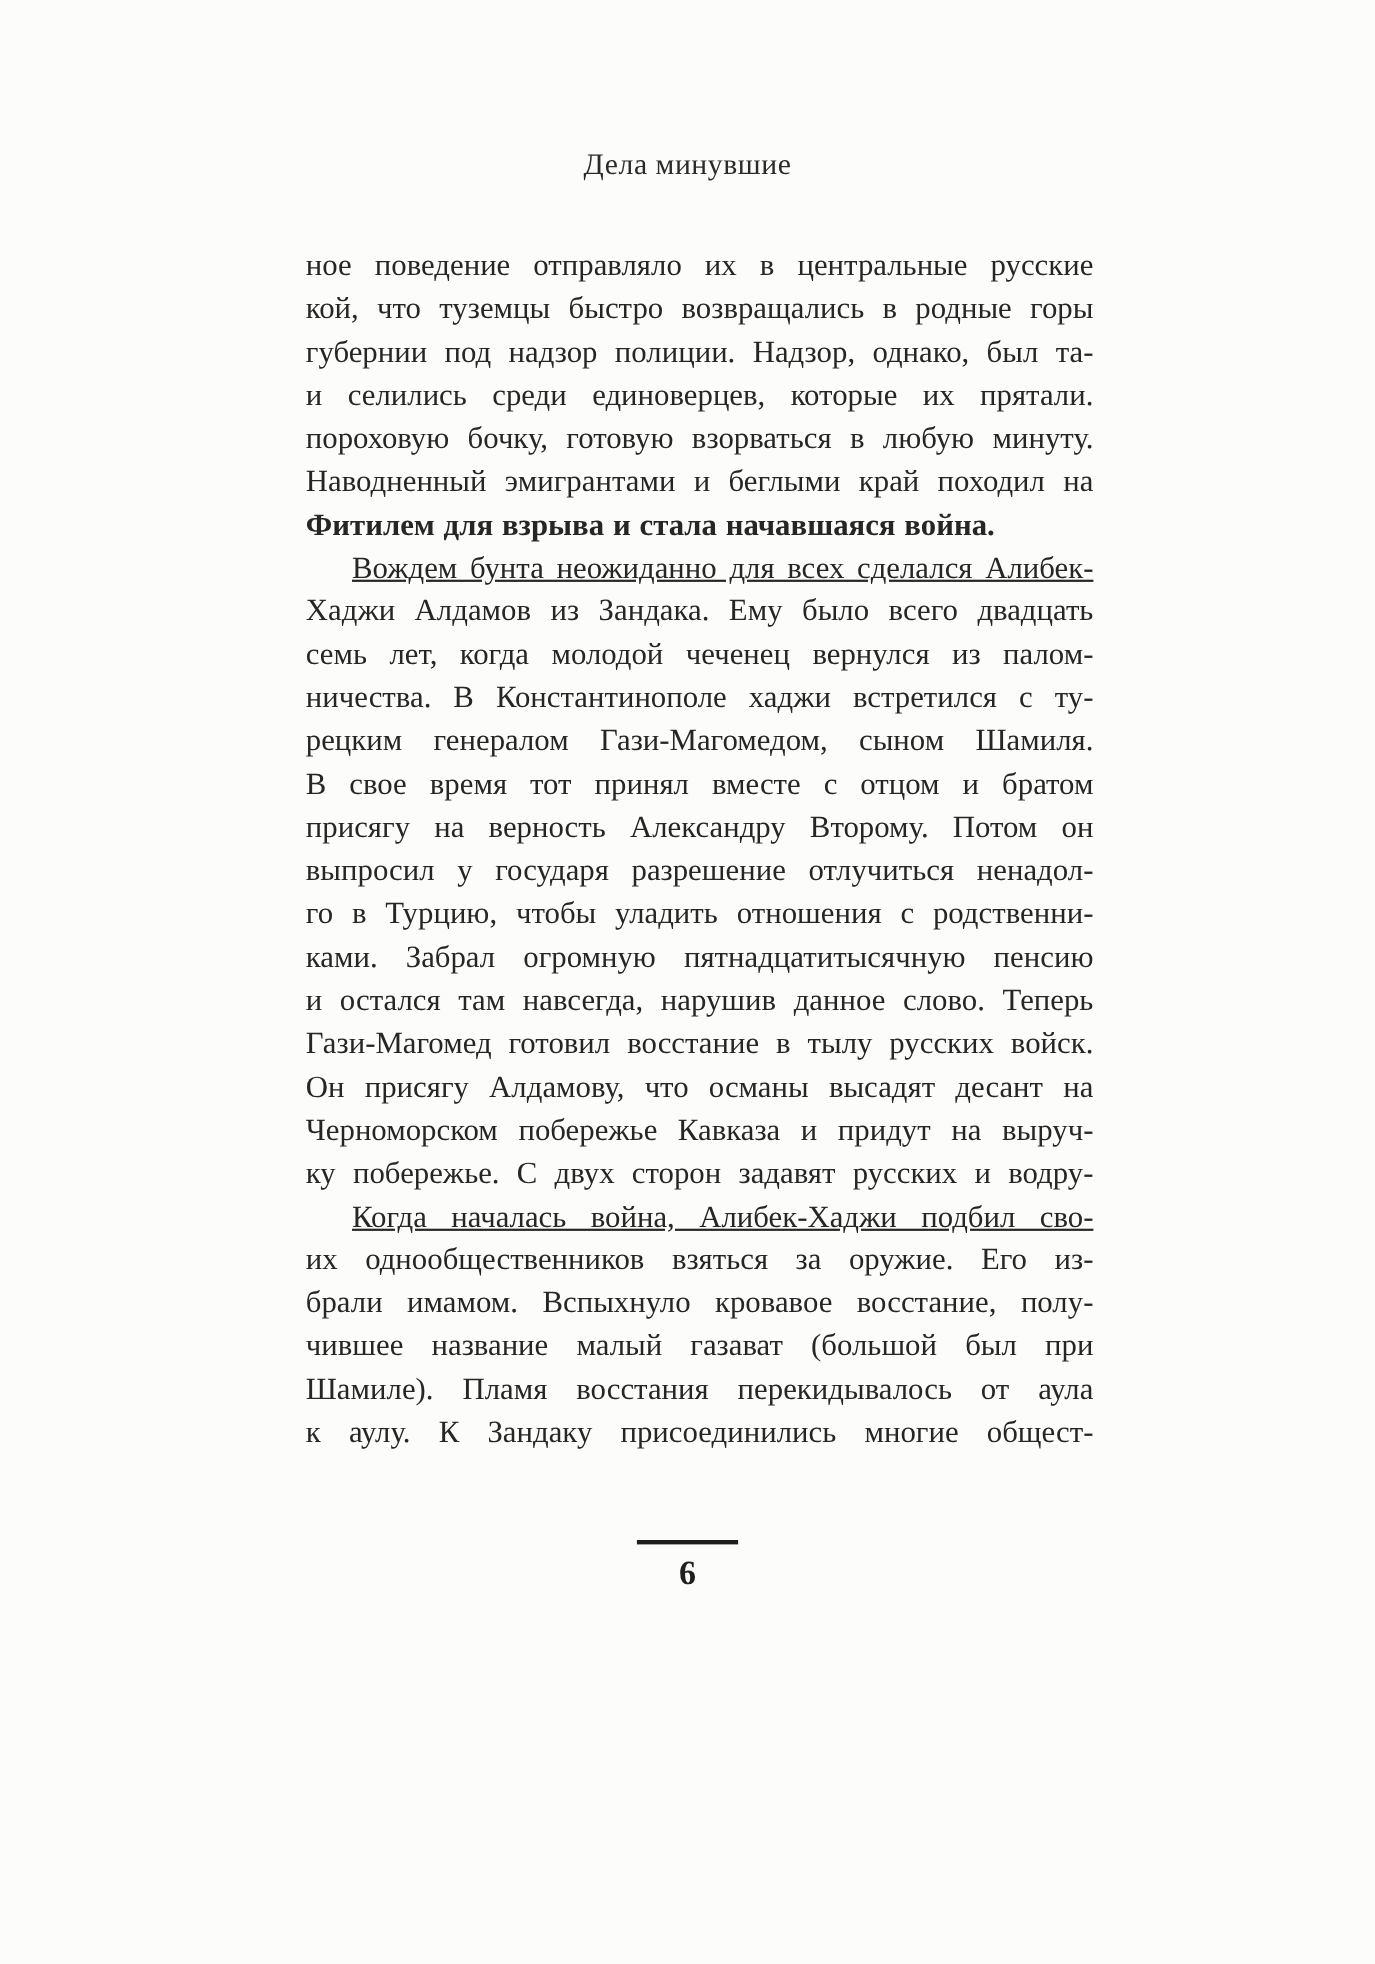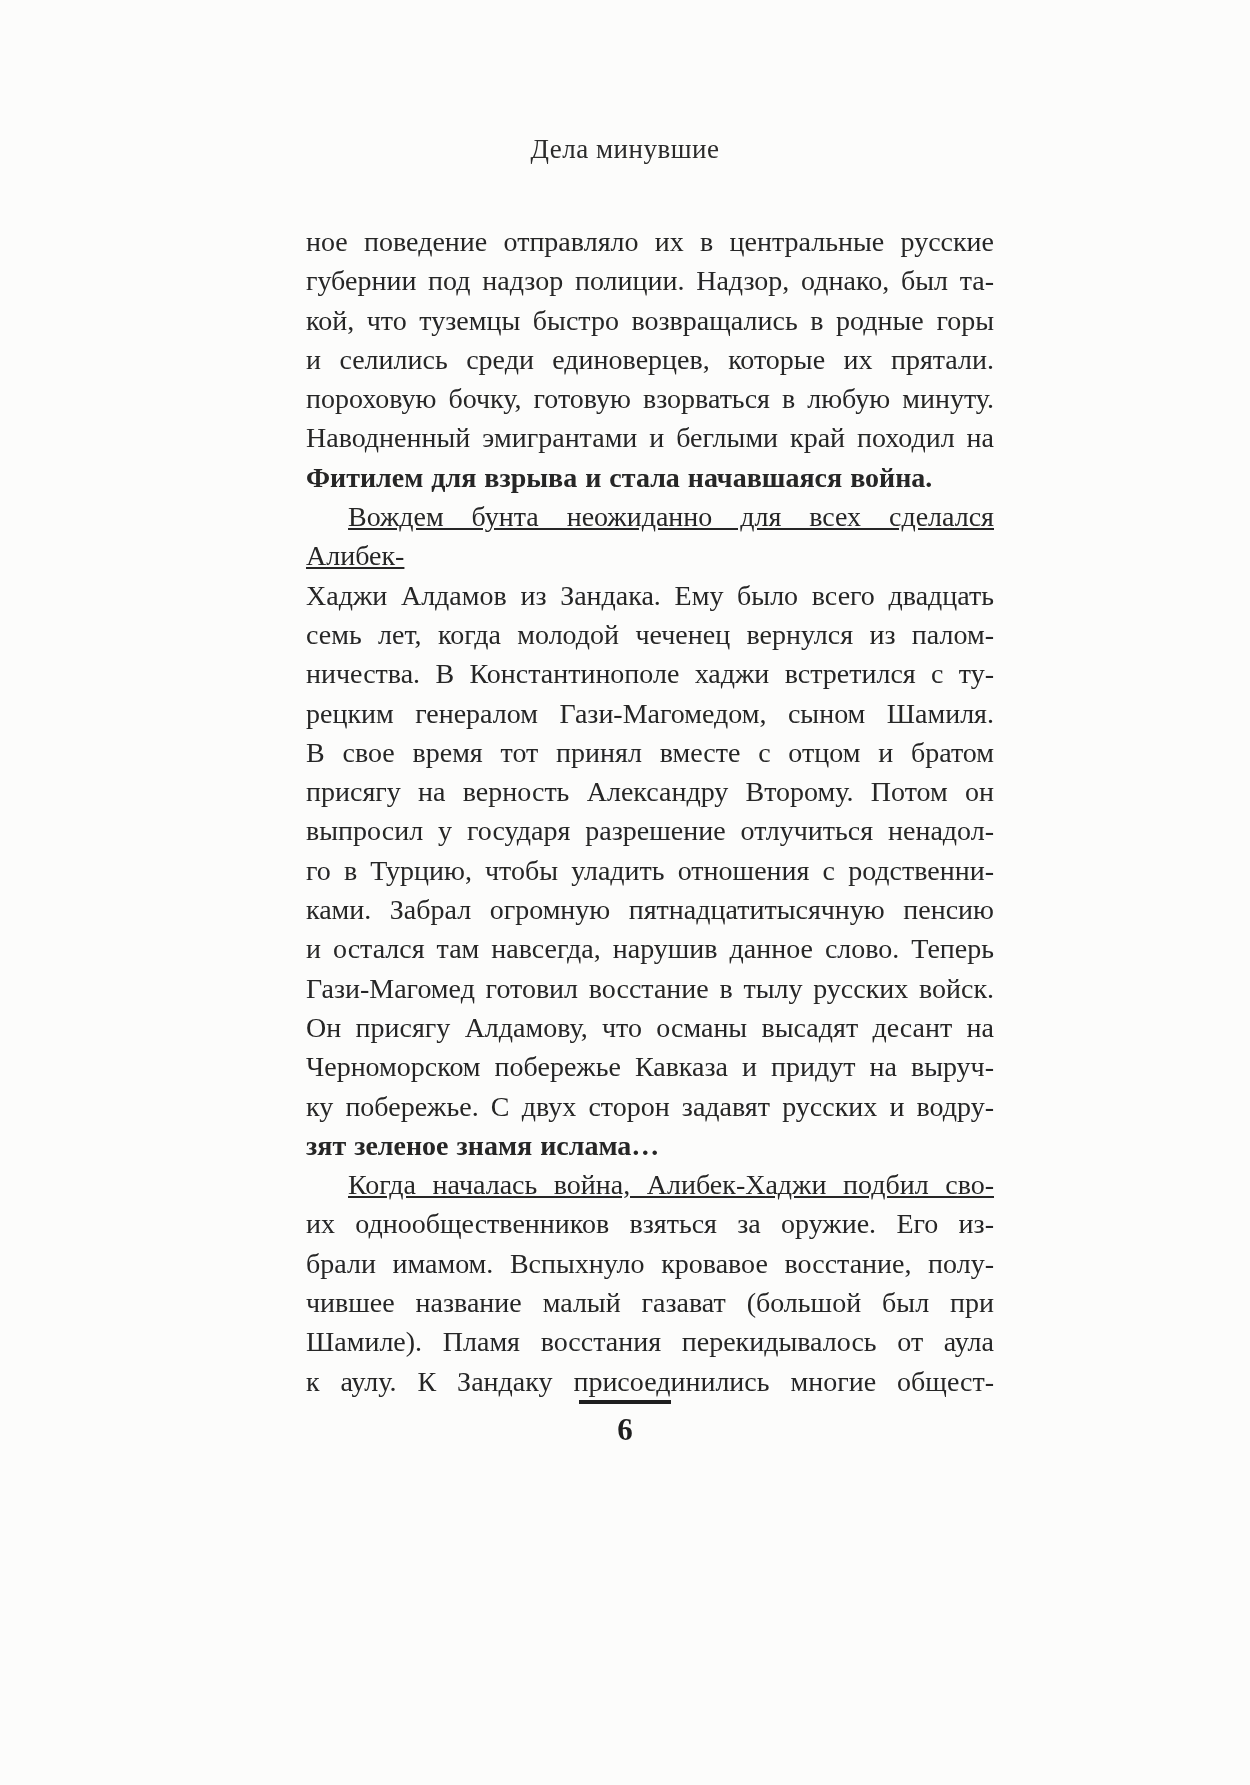--- a/index.html
+++ b/index.html
@@ -36,21 +36,20 @@
     line-height: 39.3px;
     color: #262626;
   }
   .line {
     text-align: justify;
     -moz-text-align-last: justify;
     text-align-last: justify;
     hyphens: none;
     word-spacing: 1px;
     white-space: normal;
-    margin-left: 28px;
   }
   .line.last {
     -moz-text-align-last: left;
     text-align-last: left;
     font-weight: bold;
   }
   .line.indent {
     text-indent: 42px;
     text-decoration: underline;
   }
@@ -75,42 +74,41 @@
 </style>
 </head>
 <body>
 
 <div class="page">
 
   <div class="running-header">Дела минувшие</div>
 
   <div class="body-text" id="body-text">
       <div class="line">ное поведение отправляло их в центральные русские</div>
+      <div class="line">кой, что туземцы быстро возвращались в родные горы</div>
       <div class="line">губернии под надзор полиции. Надзор, однако, был та-</div>
-      <div class="line">кой, что туземцы быстро возвращались в родные горы</div>
       <div class="line">и селились среди единоверцев, которые их прятали.</div>
       <div class="line">пороховую бочку, готовую взорваться в любую минуту.</div>
       <div class="line">Наводненный эмигрантами и беглыми край походил на</div>
       <div class="line last">Фитилем для взрыва и стала начавшаяся война.</div>
       <div class="line indent">Вождем бунта неожиданно для всех сделался Алибек-</div>
       <div class="line">Хаджи Алдамов из Зандака. Ему было всего двадцать</div>
       <div class="line">семь лет, когда молодой чеченец вернулся из палом-</div>
       <div class="line">ничества. В Константинополе хаджи встретился с ту-</div>
       <div class="line">рецким генералом Гази-Магомедом, сыном Шамиля.</div>
       <div class="line">В свое время тот принял вместе с отцом и братом</div>
       <div class="line">присягу на верность Александру Второму. Потом он</div>
       <div class="line">выпросил у государя разрешение отлучиться ненадол-</div>
       <div class="line">го в Турцию, чтобы уладить отношения с родственни-</div>
       <div class="line">ками. Забрал огромную пятнадцатитысячную пенсию</div>
       <div class="line">и остался там навсегда, нарушив данное слово. Теперь</div>
       <div class="line">Гази-Магомед готовил восстание в тылу русских войск.</div>
       <div class="line">Он присягу Алдамову, что османы высадят десант на</div>
       <div class="line">Черноморском побережье Кавказа и придут на выруч-</div>
       <div class="line">ку побережье. С двух сторон задавят русских и водру-</div>
-      <div class="line last">зят зеленое знамя ислама…</div>
       <div class="line indent">Когда началась война, Алибек-Хаджи подбил сво-</div>
       <div class="line">их однообщественников взяться за оружие. Его из-</div>
       <div class="line">брали имамом. Вспыхнуло кровавое восстание, полу-</div>
       <div class="line">чившее название малый газават (большой был при</div>
       <div class="line">Шамиле). Пламя восстания перекидывалось от аула</div>
       <div class="line">к аулу. К Зандаку присоединились многие общест-</div>
     </div>
 
   <div class="footer">
     <div class="footer-rule"></div>

